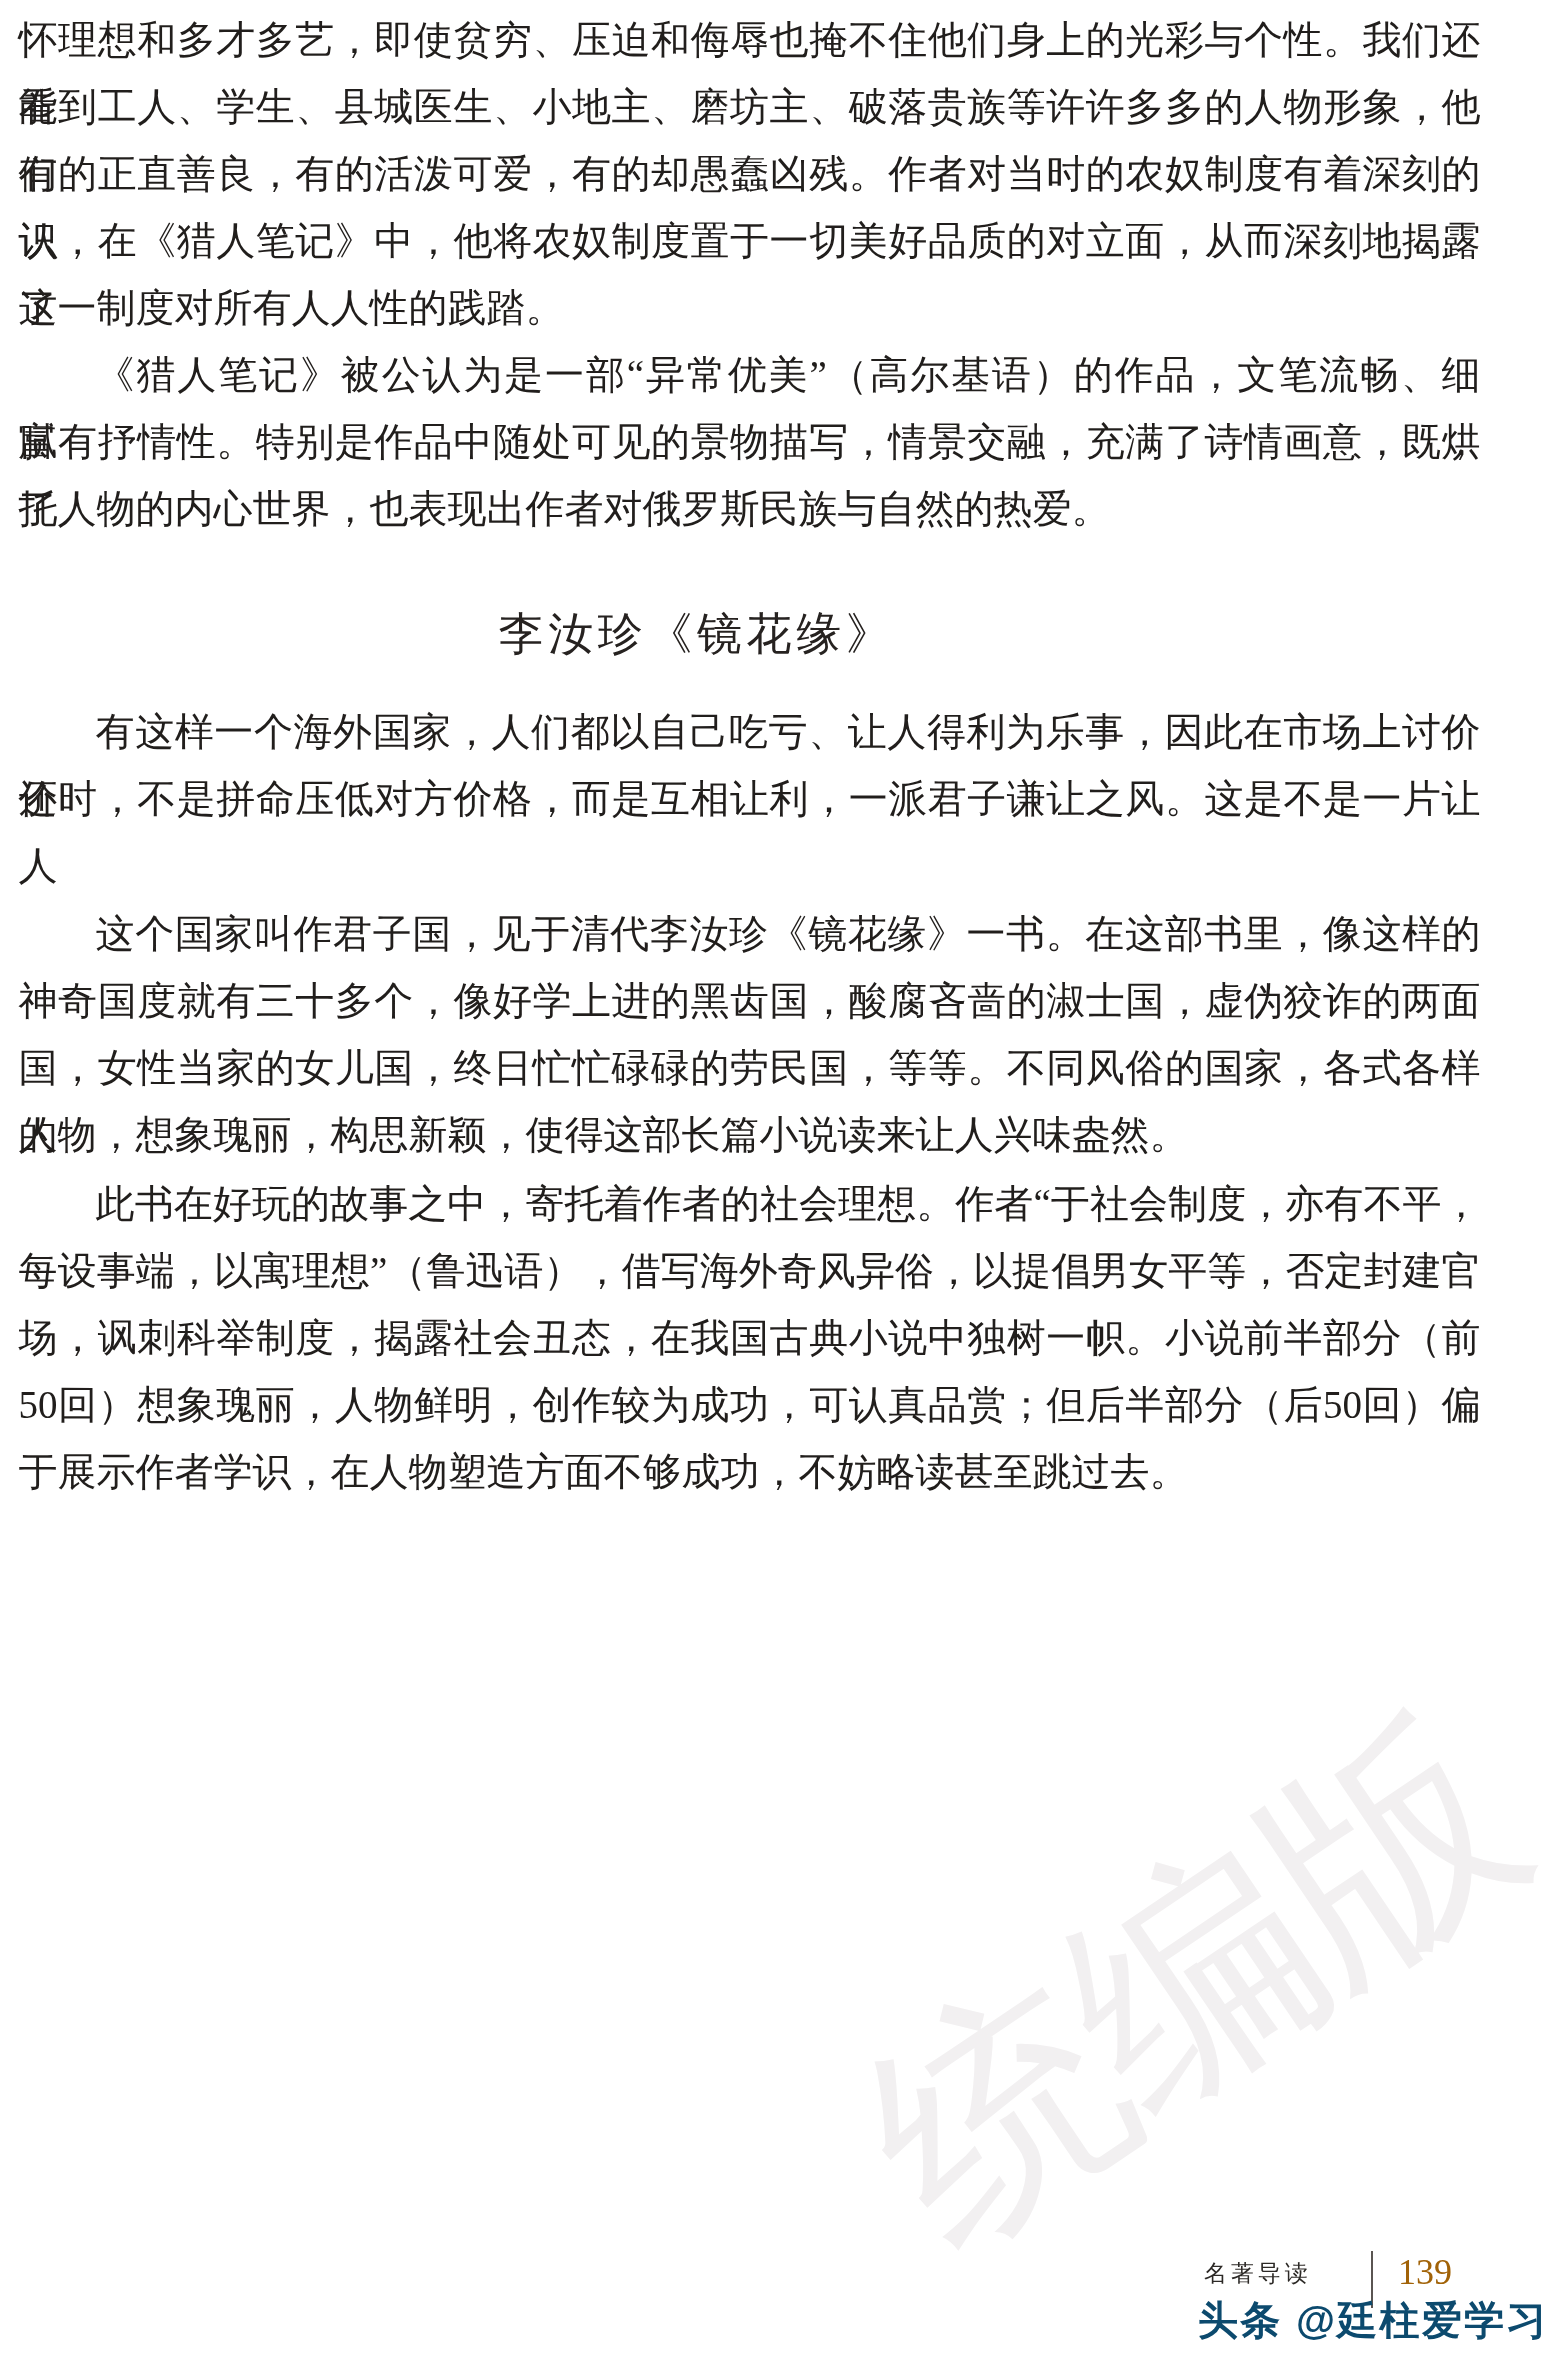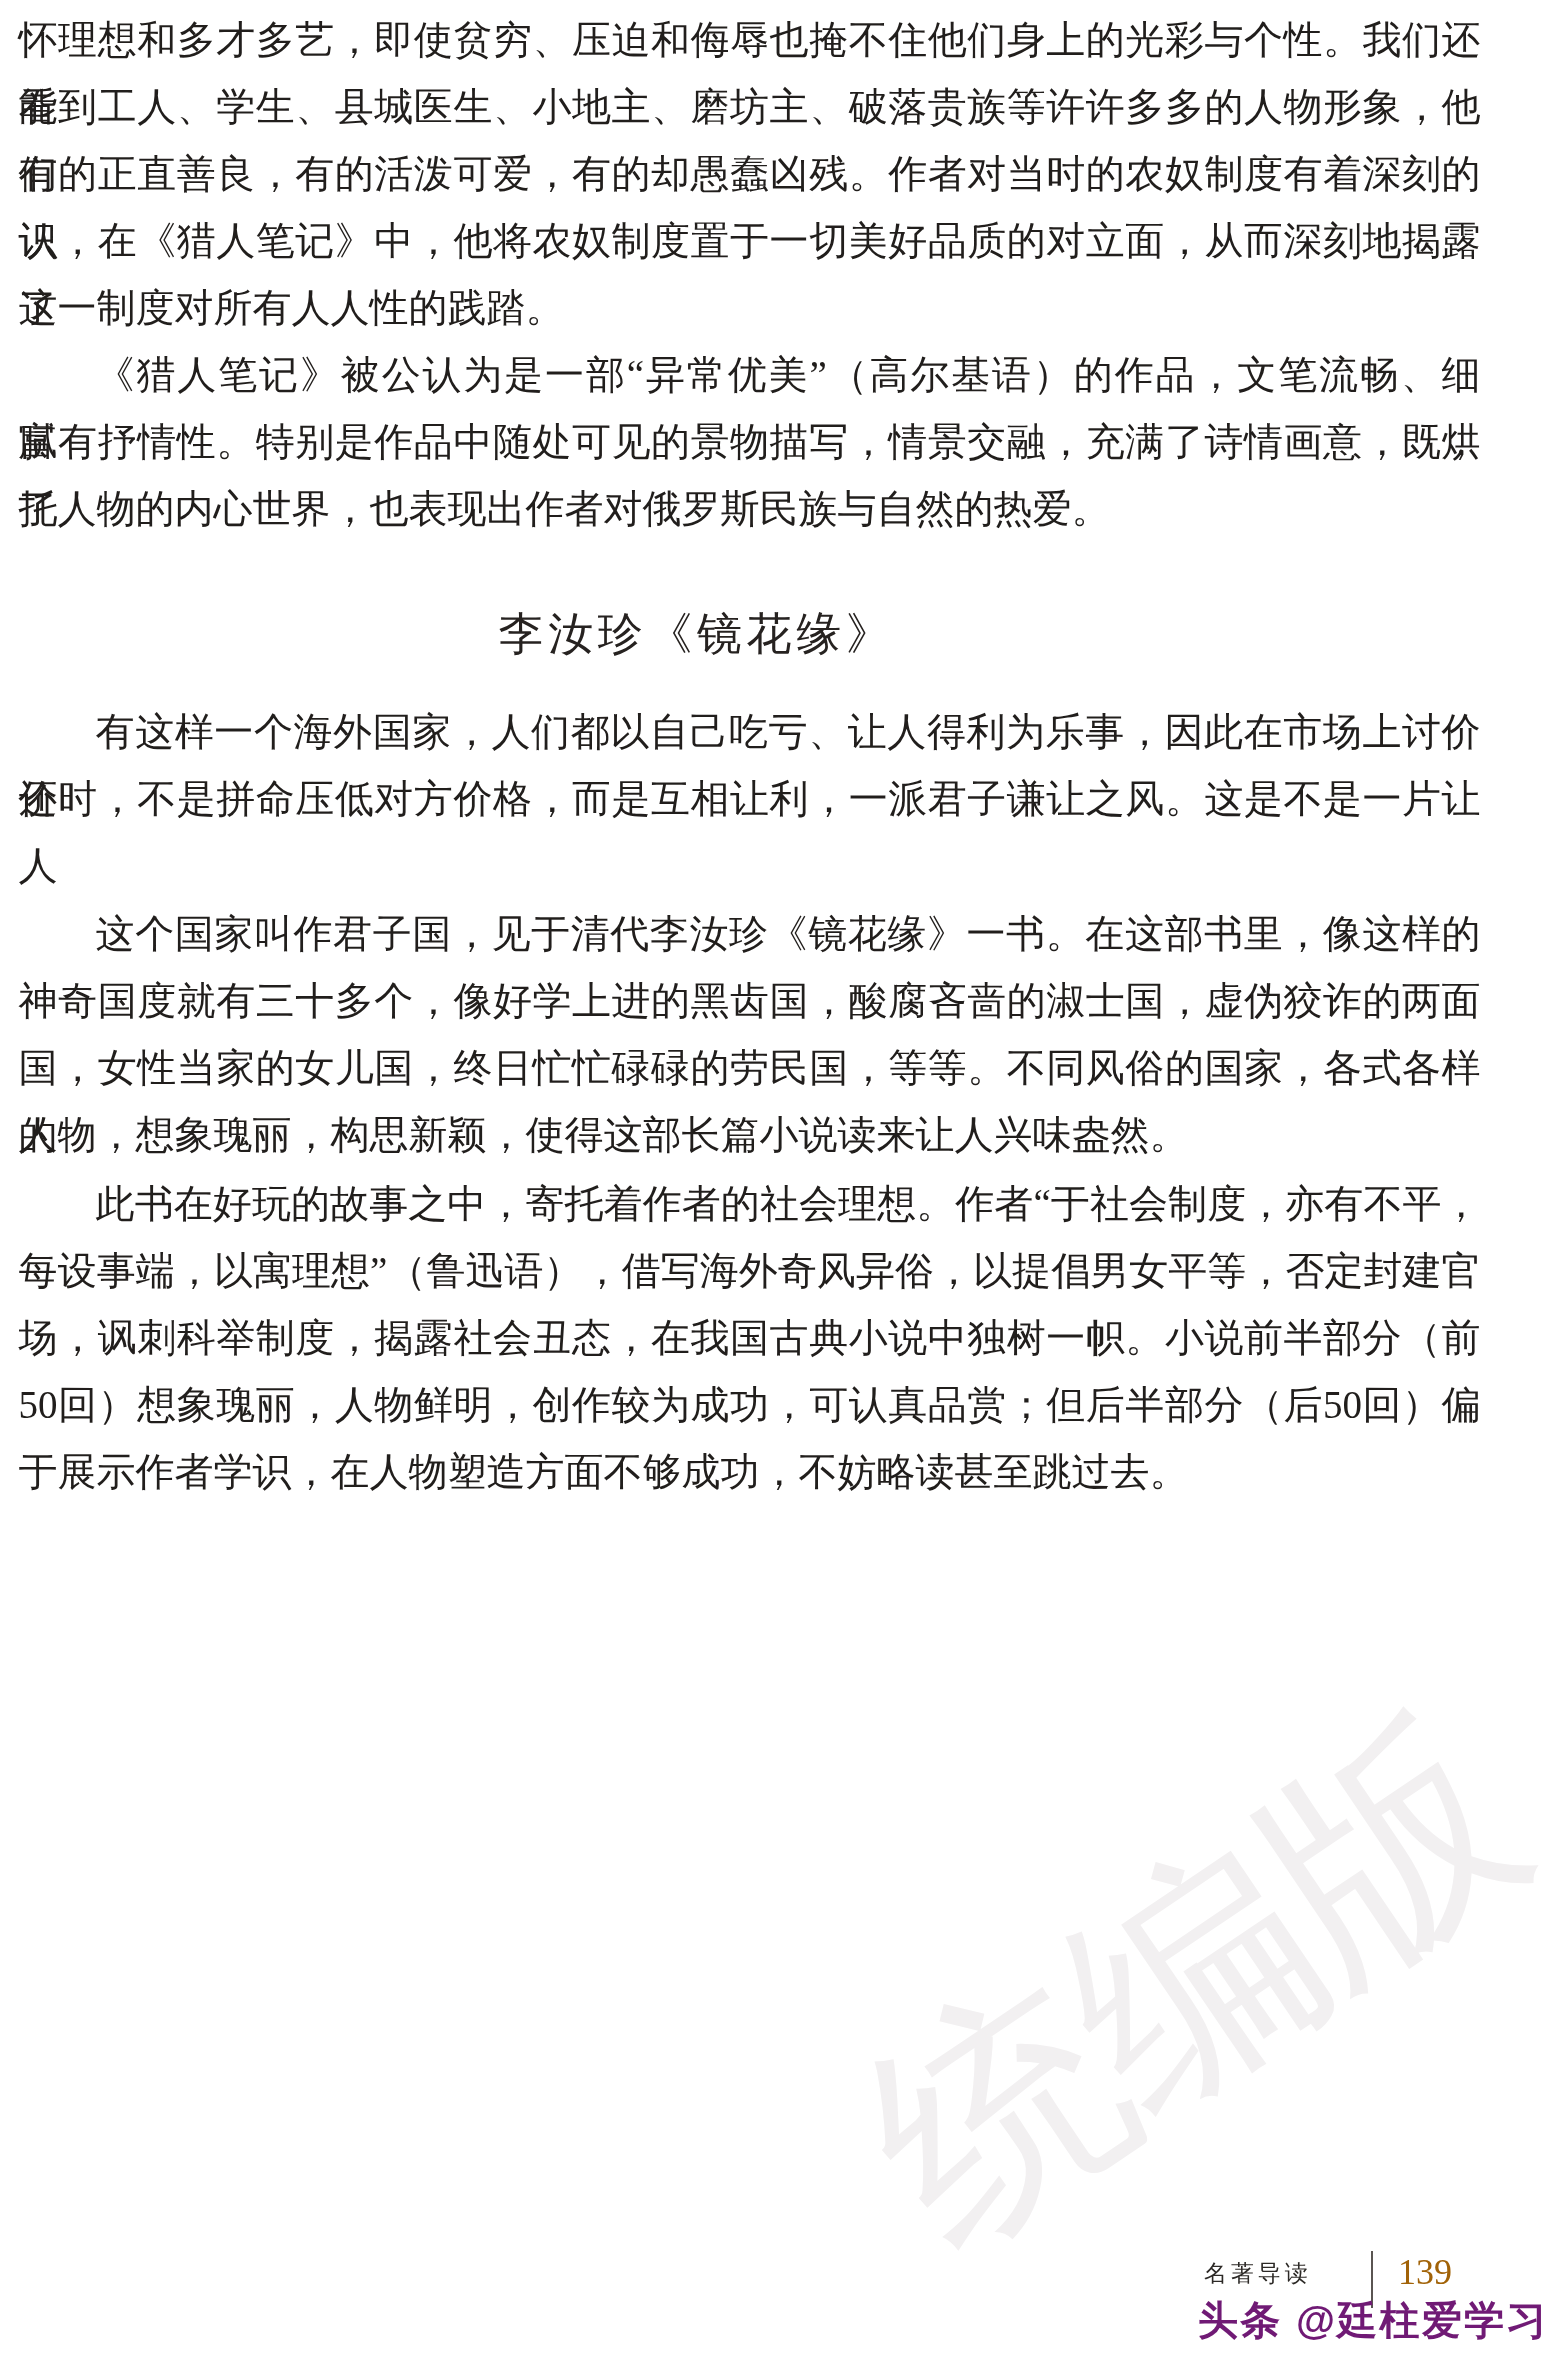--- a/index.html
+++ b/index.html
@@ -73,21 +73,21 @@
     color:#a16207;
     z-index:2;
   }
   .footer-credit {
     position:absolute;
     left:1198px; top:2293px;
     font-size:40px;
     font-weight:bold;
     font-family:"Liberation Sans","DejaVu Sans",sans-serif;
     letter-spacing:2.3px;
-    color:#701a75;
+    color:#0c4a6e;
     white-space:nowrap;
     z-index:2;
   }
   .content { position:relative; z-index:1; }
 </style>
 </head>
 <body>
 
 <div class="page">
 

